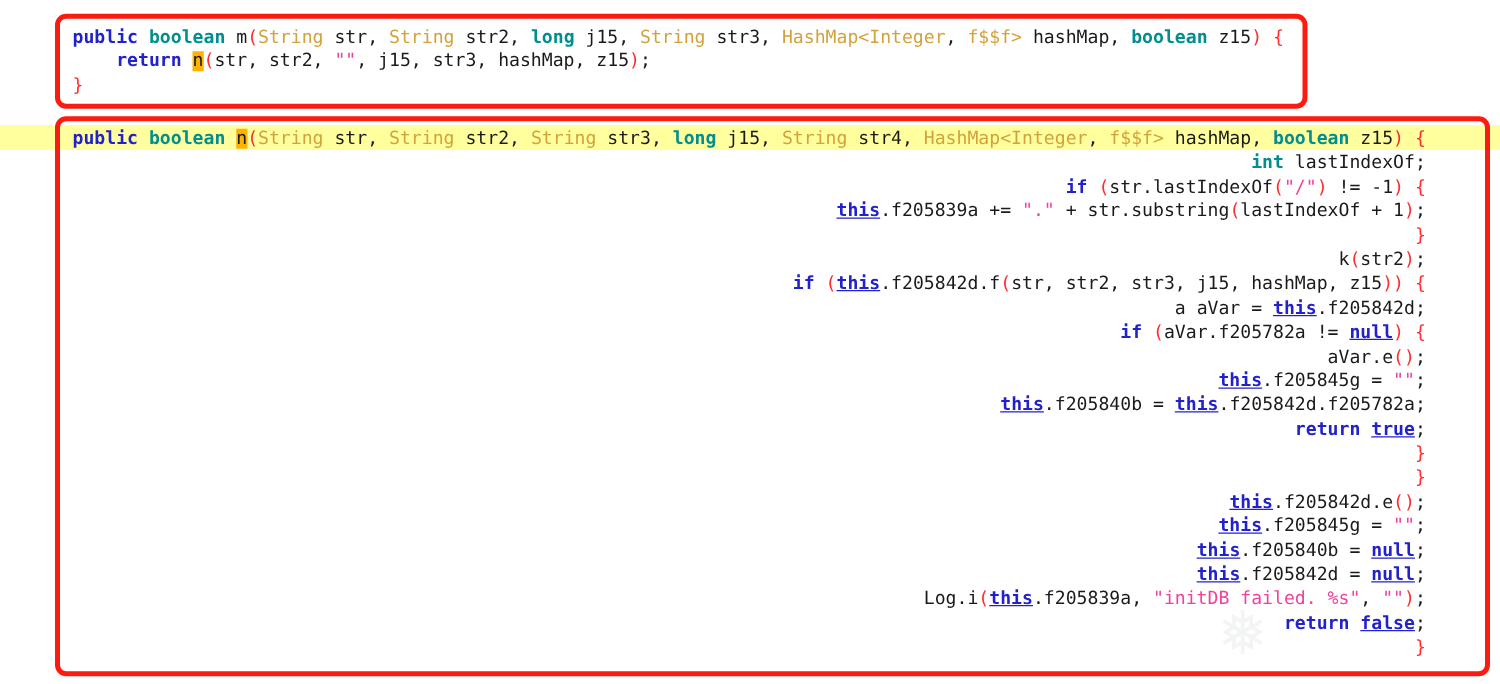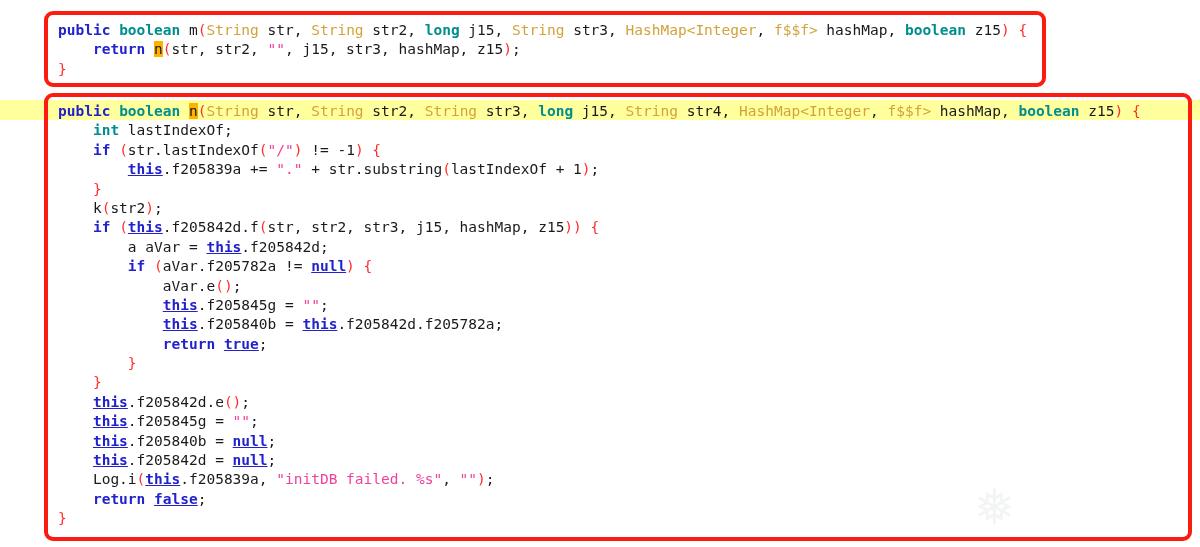--- a/index.html
+++ b/index.html
@@ -90,21 +90,21 @@
   }
   .code-block {
     position: absolute;
     left: 58px;
     font-size: 14.5px;
     line-height: 19.4px;
     white-space: pre;
     letter-spacing: 0px;
   }
   #code-block-caller { top: 21px; }
-  #code-block-callee { top: 102px; }
+  #code-block-callee { top: 102px; text-align: right; }
 
   .code-line {
     height: 19.4px;
     white-space: pre;
   }
 
   
   .tok-kw        { color: #2222cc; font-weight: bold; }      
   .tok-type      { color: #008e8e; font-weight: bold; }      
   .tok-class     { color: #d3a23a; }                         

